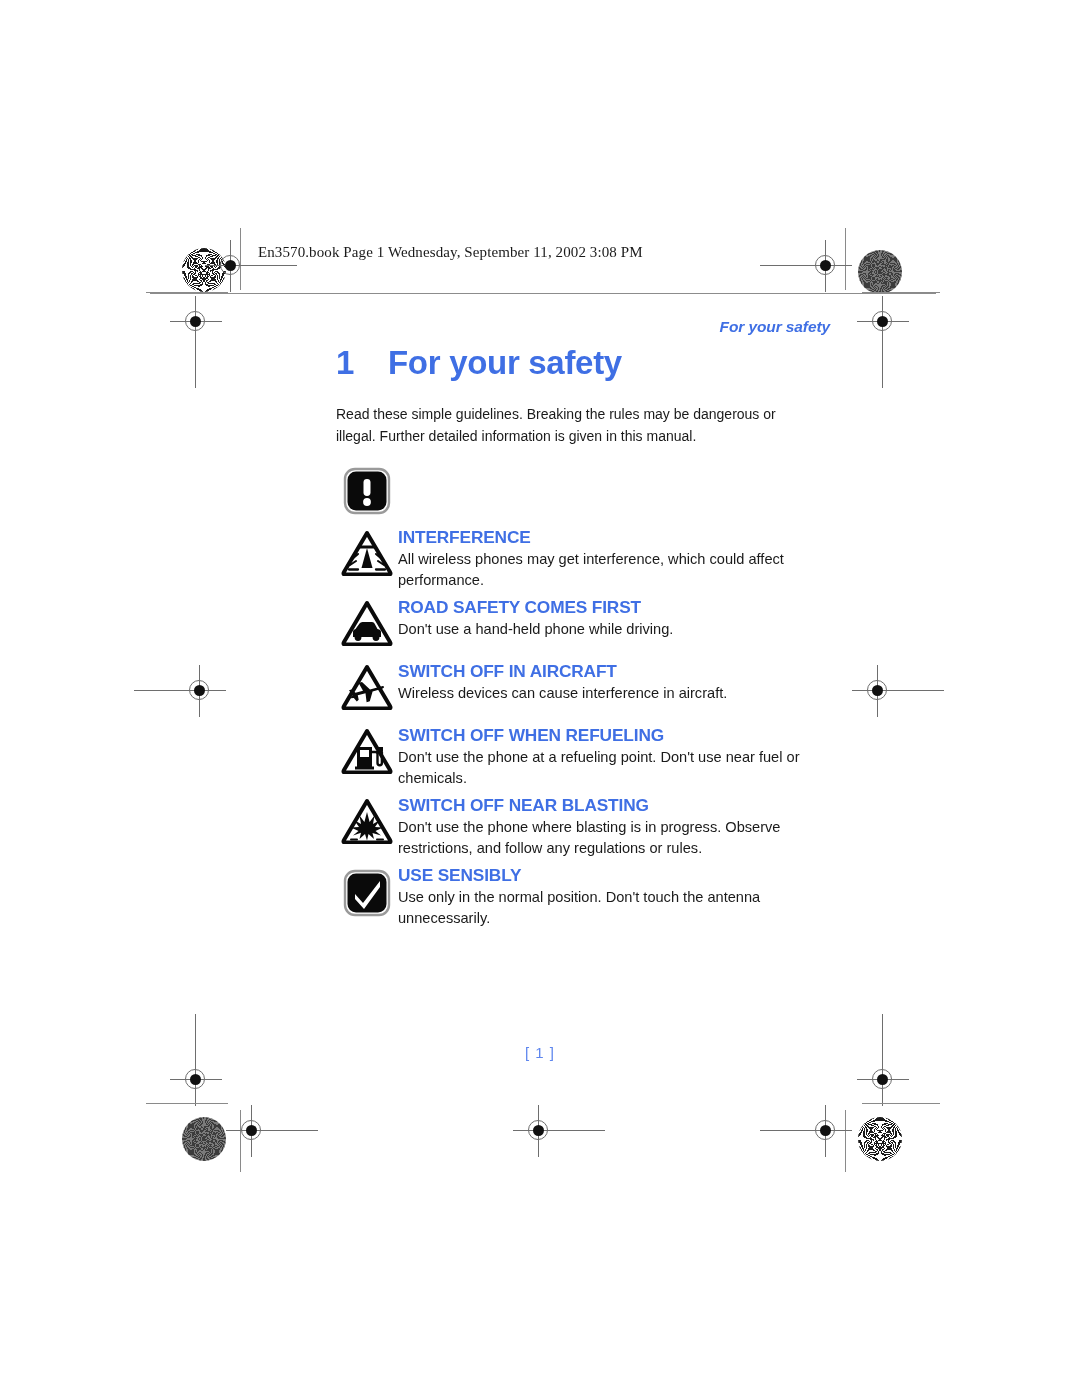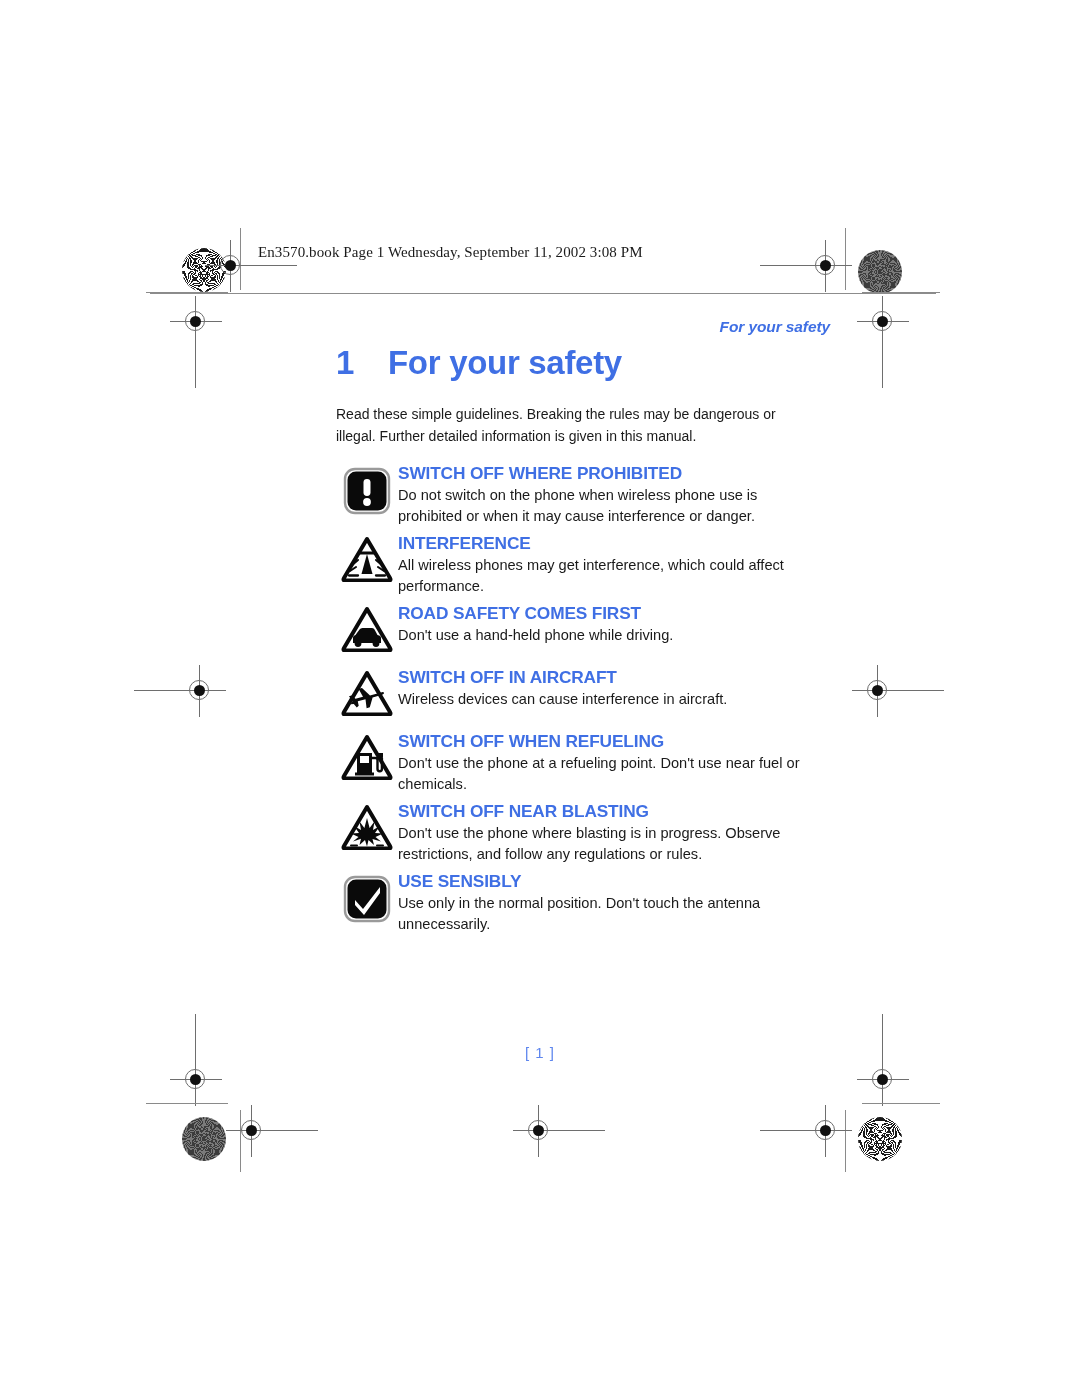--- a/index.html
+++ b/index.html
@@ -302,24 +302,20 @@
     <div class="safety-list">
 
       <div class="safety-item">
         <div class="icon-cell">
           <svg width="50" height="50" viewBox="0 0 50 50" aria-hidden="true">
             <rect x="3" y="3" width="44" height="44" rx="10" ry="10" fill="none" stroke="#9a9a9a" stroke-width="2.4"></rect>
             <rect x="5.5" y="5.5" width="39" height="39" rx="8.5" ry="8.5" fill="#0a0a0a"></rect>
             <rect x="21.5" y="13" width="7" height="17" rx="3.4" fill="#ffffff"></rect>
             <circle cx="25" cy="36" r="3.9" fill="#ffffff"></circle>
           </svg>
-        </div>
-        <div class="text-cell">
-          <div class="safety-heading">SWITCH OFF WHERE PROHIBITED</div>
-          <p class="safety-body">Do not switch on the phone when wireless phone use is prohibited or when it may cause interference or danger.</p>
         </div>
       </div>
 
       <div class="safety-item">
         <div class="icon-cell">
           <svg width="52" height="46" viewBox="0 0 52 46" aria-hidden="true">
             <path d="M26 3 L49 42 Q50.5 44.5 47.5 44.5 L4.5 44.5 Q1.5 44.5 3 42 Z" fill="none" stroke="#0a0a0a" stroke-width="4" stroke-linejoin="round"></path>
             <path d="M26 18 L20.5 38 L31.5 38 Z" fill="#0a0a0a"></path>
             <rect x="18.5" y="15.5" width="15" height="3" fill="#0a0a0a"></rect>
             <g stroke="#0a0a0a" stroke-width="2.1" stroke-linecap="round">

